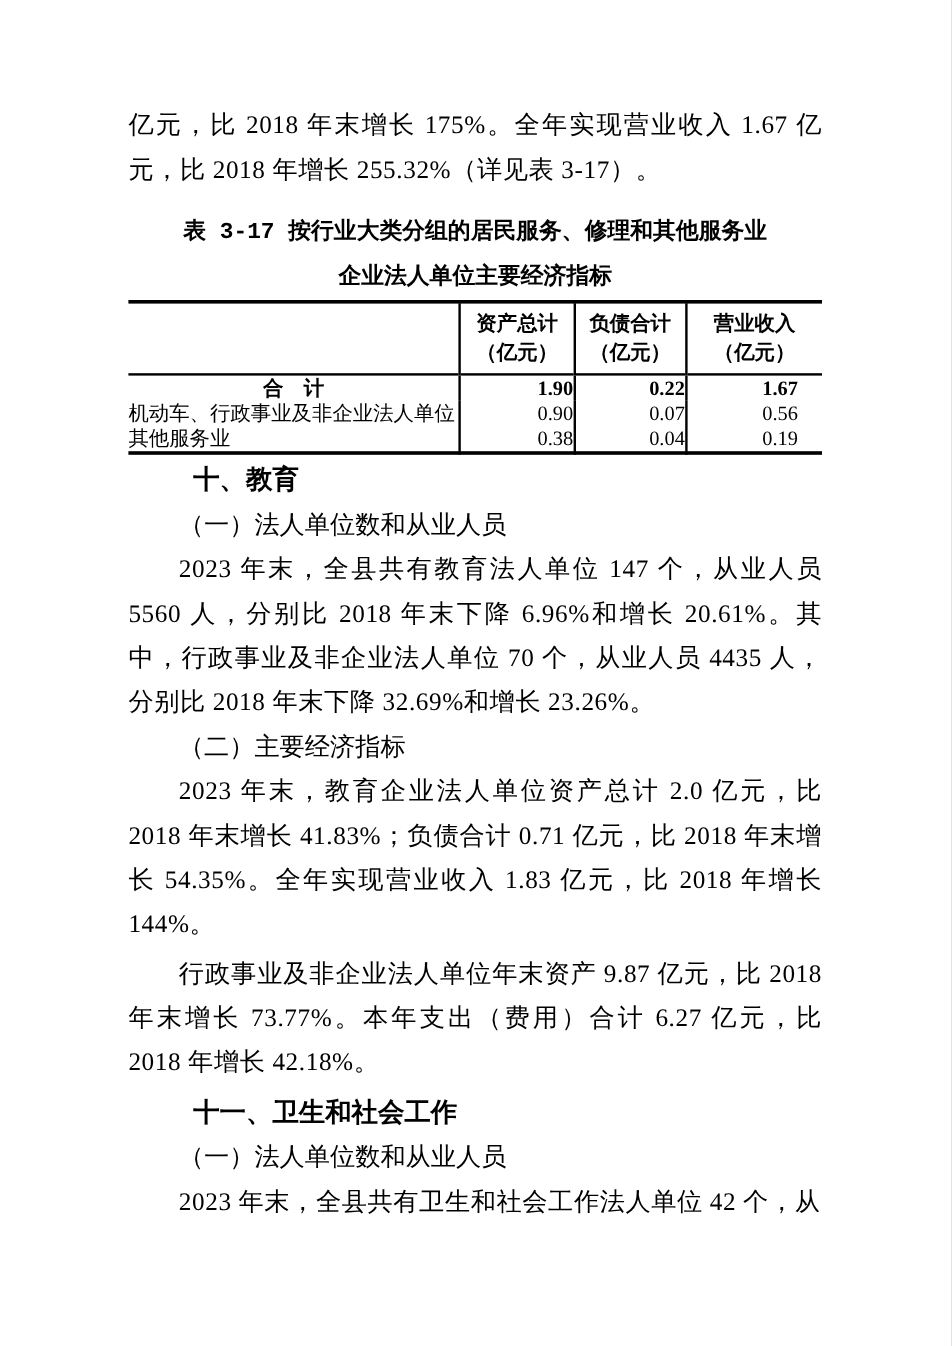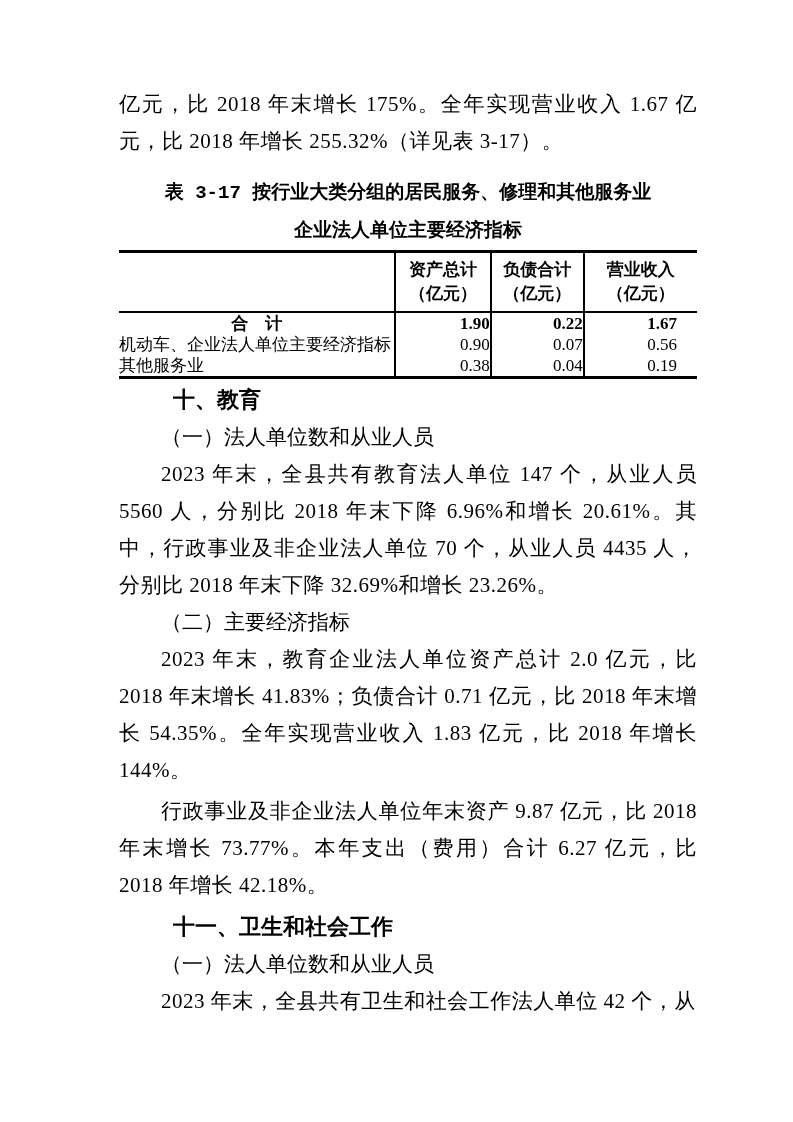--- a/index.html
+++ b/index.html
@@ -11,21 +11,21 @@
     position: relative;
     width: 793px;
     height: 1122px;
     margin: 0 auto;
     background: #ffffff;
     color: #000000;
     overflow: hidden;
   }
   .content {
     position: absolute;
-    left: 119px;
+    left: 107px;
     top: 86px;
     width: 578px;
   }
   .para {
     font-size: 21px;
     line-height: 37px;
     text-align: justify;
     margin: 0;
     letter-spacing: 0.5px;
   }
@@ -128,21 +128,21 @@
         </tr>
       </thead>
       <tbody>
         <tr class="total-row">
           <td class="lbl">合　计</td>
           <td class="num">1.90</td>
           <td class="num">0.22</td>
           <td class="num last">1.67</td>
         </tr>
         <tr>
-          <td class="lbl">机动车、企业法人单位主要经济指标</td>
+          <td class="lbl">机动车、行政事业及非企业法人单位</td>
           <td class="num">0.90</td>
           <td class="num">0.07</td>
           <td class="num last">0.56</td>
         </tr>
         <tr>
           <td class="lbl">其他服务业</td>
           <td class="num">0.38</td>
           <td class="num">0.04</td>
           <td class="num last">0.19</td>
         </tr>

